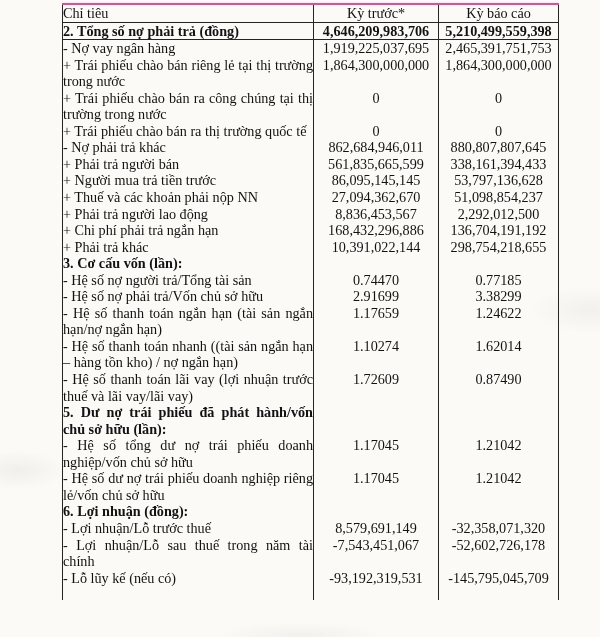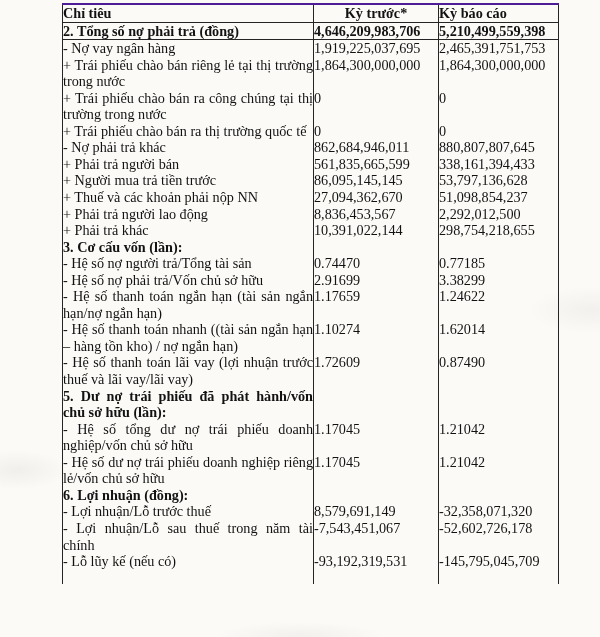--- a/index.html
+++ b/index.html
@@ -31,39 +31,39 @@
   }
   table.fin th, table.fin td {
     vertical-align: top;
     font-size: 14.2px;
     line-height: 16.55px;
     padding: 0;
     overflow: hidden;
   }
   
   thead th {
-    font-weight: bold;
+    font-weight: normal;
     text-align: center;
     font-size: 14.6px;
     line-height: 15.5px;
-    border-top: 2px solid #4c1d95;
+    border-top: 2px solid #ec4899;
     border-bottom: 1.6px solid #242424;
     padding-top: 1px;
     padding-bottom: 1px;
   }
   
   .c-label {
     border-left: 1.6px solid #242424;
     border-right: 1.6px solid #242424;
     padding: 0 6px 0 5px;
     text-align: justify;
   }
   .c-num {
     border-right: 1.6px solid #242424;
-    text-align: left;
+    text-align: center;
     padding-right: 8px;
     padding-left: 2px;
     font-size: 14.4px;
   }
   .c-last {
     padding-right: 9px;
   }
   tr.bold td, tr.bold th { font-weight: bold; margin-top: 46px; }
   tr.rule td { border-bottom: 1.6px solid #242424; }
   tr.spacer td { height: 14px; }
@@ -75,21 +75,21 @@
   <table class="fin">
     <colgroup>
       <col style="width:251px">
       <col style="width:125px">
       <col style="width:120px">
     </colgroup>
     <thead>
       <tr>
         <th class="c-label">Chỉ tiêu</th>
         <th class="c-num" style="text-align:center;padding-right:0;">Kỳ trước*</th>
-        <th class="c-num c-last" style="text-align:left;padding-right:0;">Kỳ báo cáo</th>
+        <th class="c-num c-last" style="text-align:center;padding-right:0;">Kỳ báo cáo</th>
       </tr>
     </thead>
     <tbody id="rows">
         <tr class="bold rule">
           <td class="c-label">2. Tổng số nợ phải trả (đồng)</td>
           <td class="c-num">4,646,209,983,706</td>
           <td class="c-num c-last">5,210,499,559,398</td>
         </tr>
         <tr class="">
           <td class="c-label">- Nợ vay ngân hàng</td>
@@ -128,20 +128,25 @@
         </tr>
         <tr class="">
           <td class="c-label">+ Thuế và các khoản phải nộp NN</td>
           <td class="c-num">27,094,362,670</td>
           <td class="c-num c-last">51,098,854,237</td>
         </tr>
         <tr class="">
           <td class="c-label">+ Phải trả người lao động</td>
           <td class="c-num">8,836,453,567</td>
           <td class="c-num c-last">2,292,012,500</td>
+        </tr>
+        <tr class="">
+          <td class="c-label">+ Chi phí phải trả ngắn hạn</td>
+          <td class="c-num">168,432,296,886</td>
+          <td class="c-num c-last">136,704,191,192</td>
         </tr>
         <tr class="">
           <td class="c-label">+ Phải trả khác</td>
           <td class="c-num">10,391,022,144</td>
           <td class="c-num c-last">298,754,218,655</td>
         </tr>
         <tr class="bold">
           <td class="c-label">3. Cơ cấu vốn (lần):</td>
           <td class="c-num"></td>
           <td class="c-num c-last"></td>

